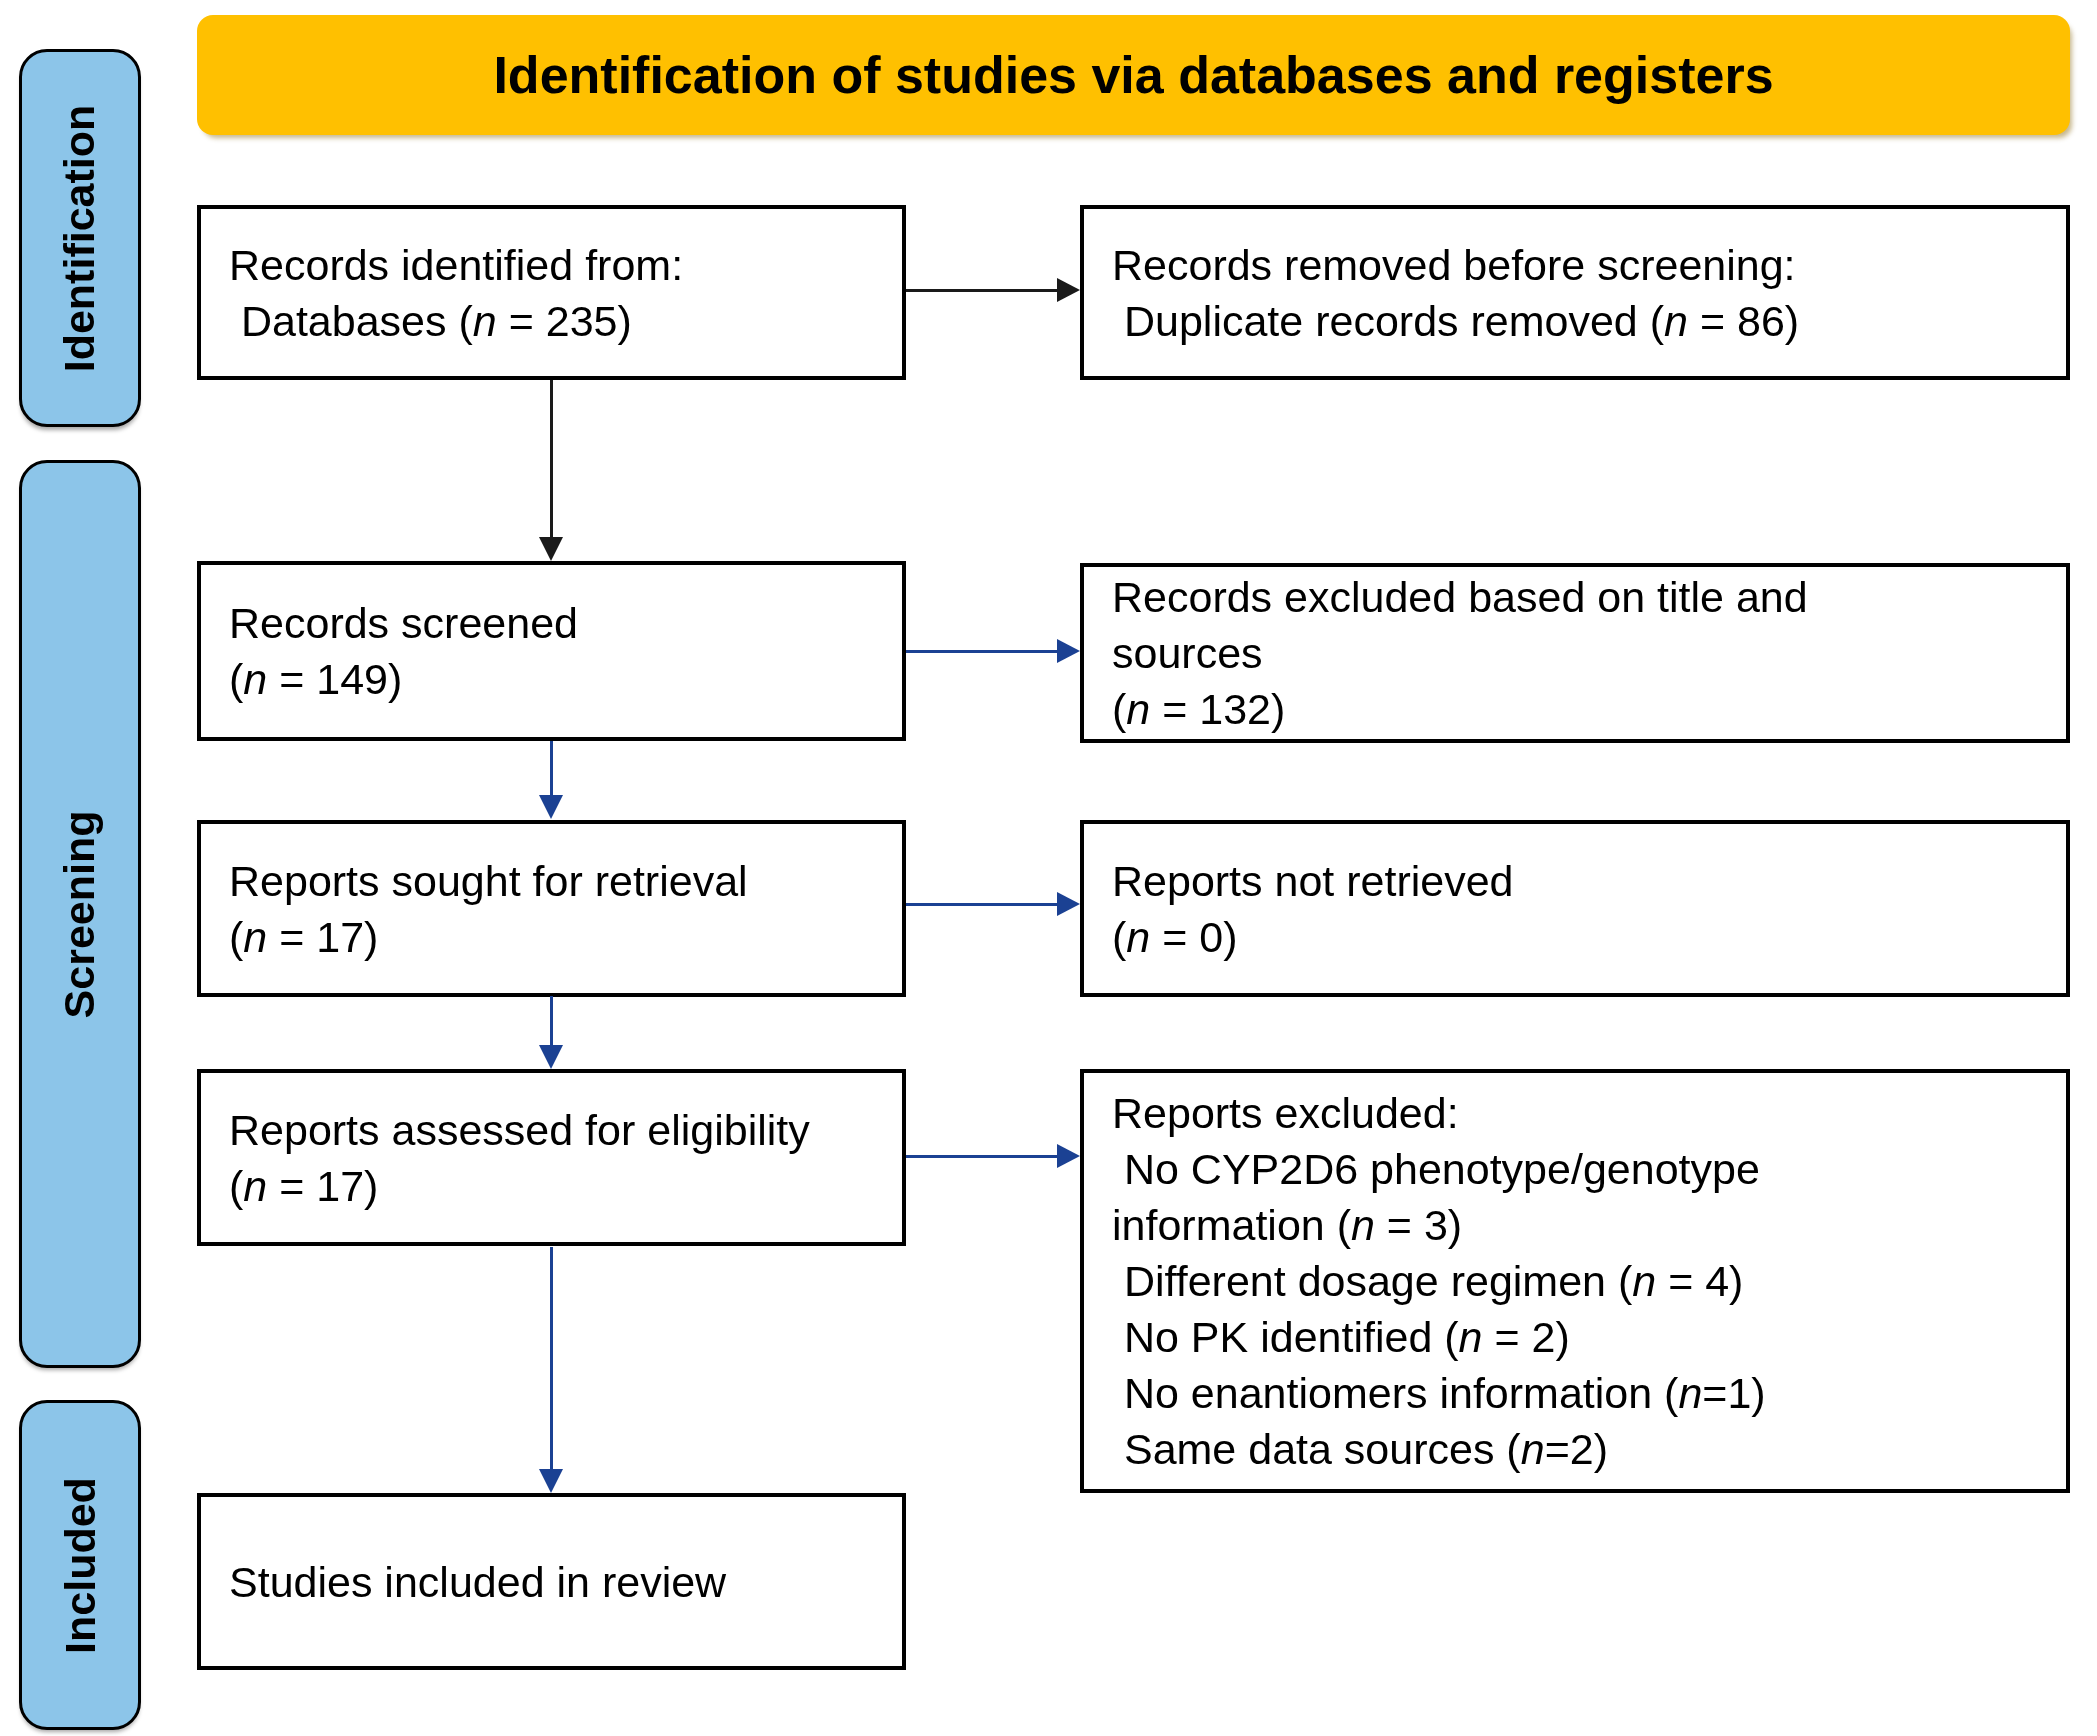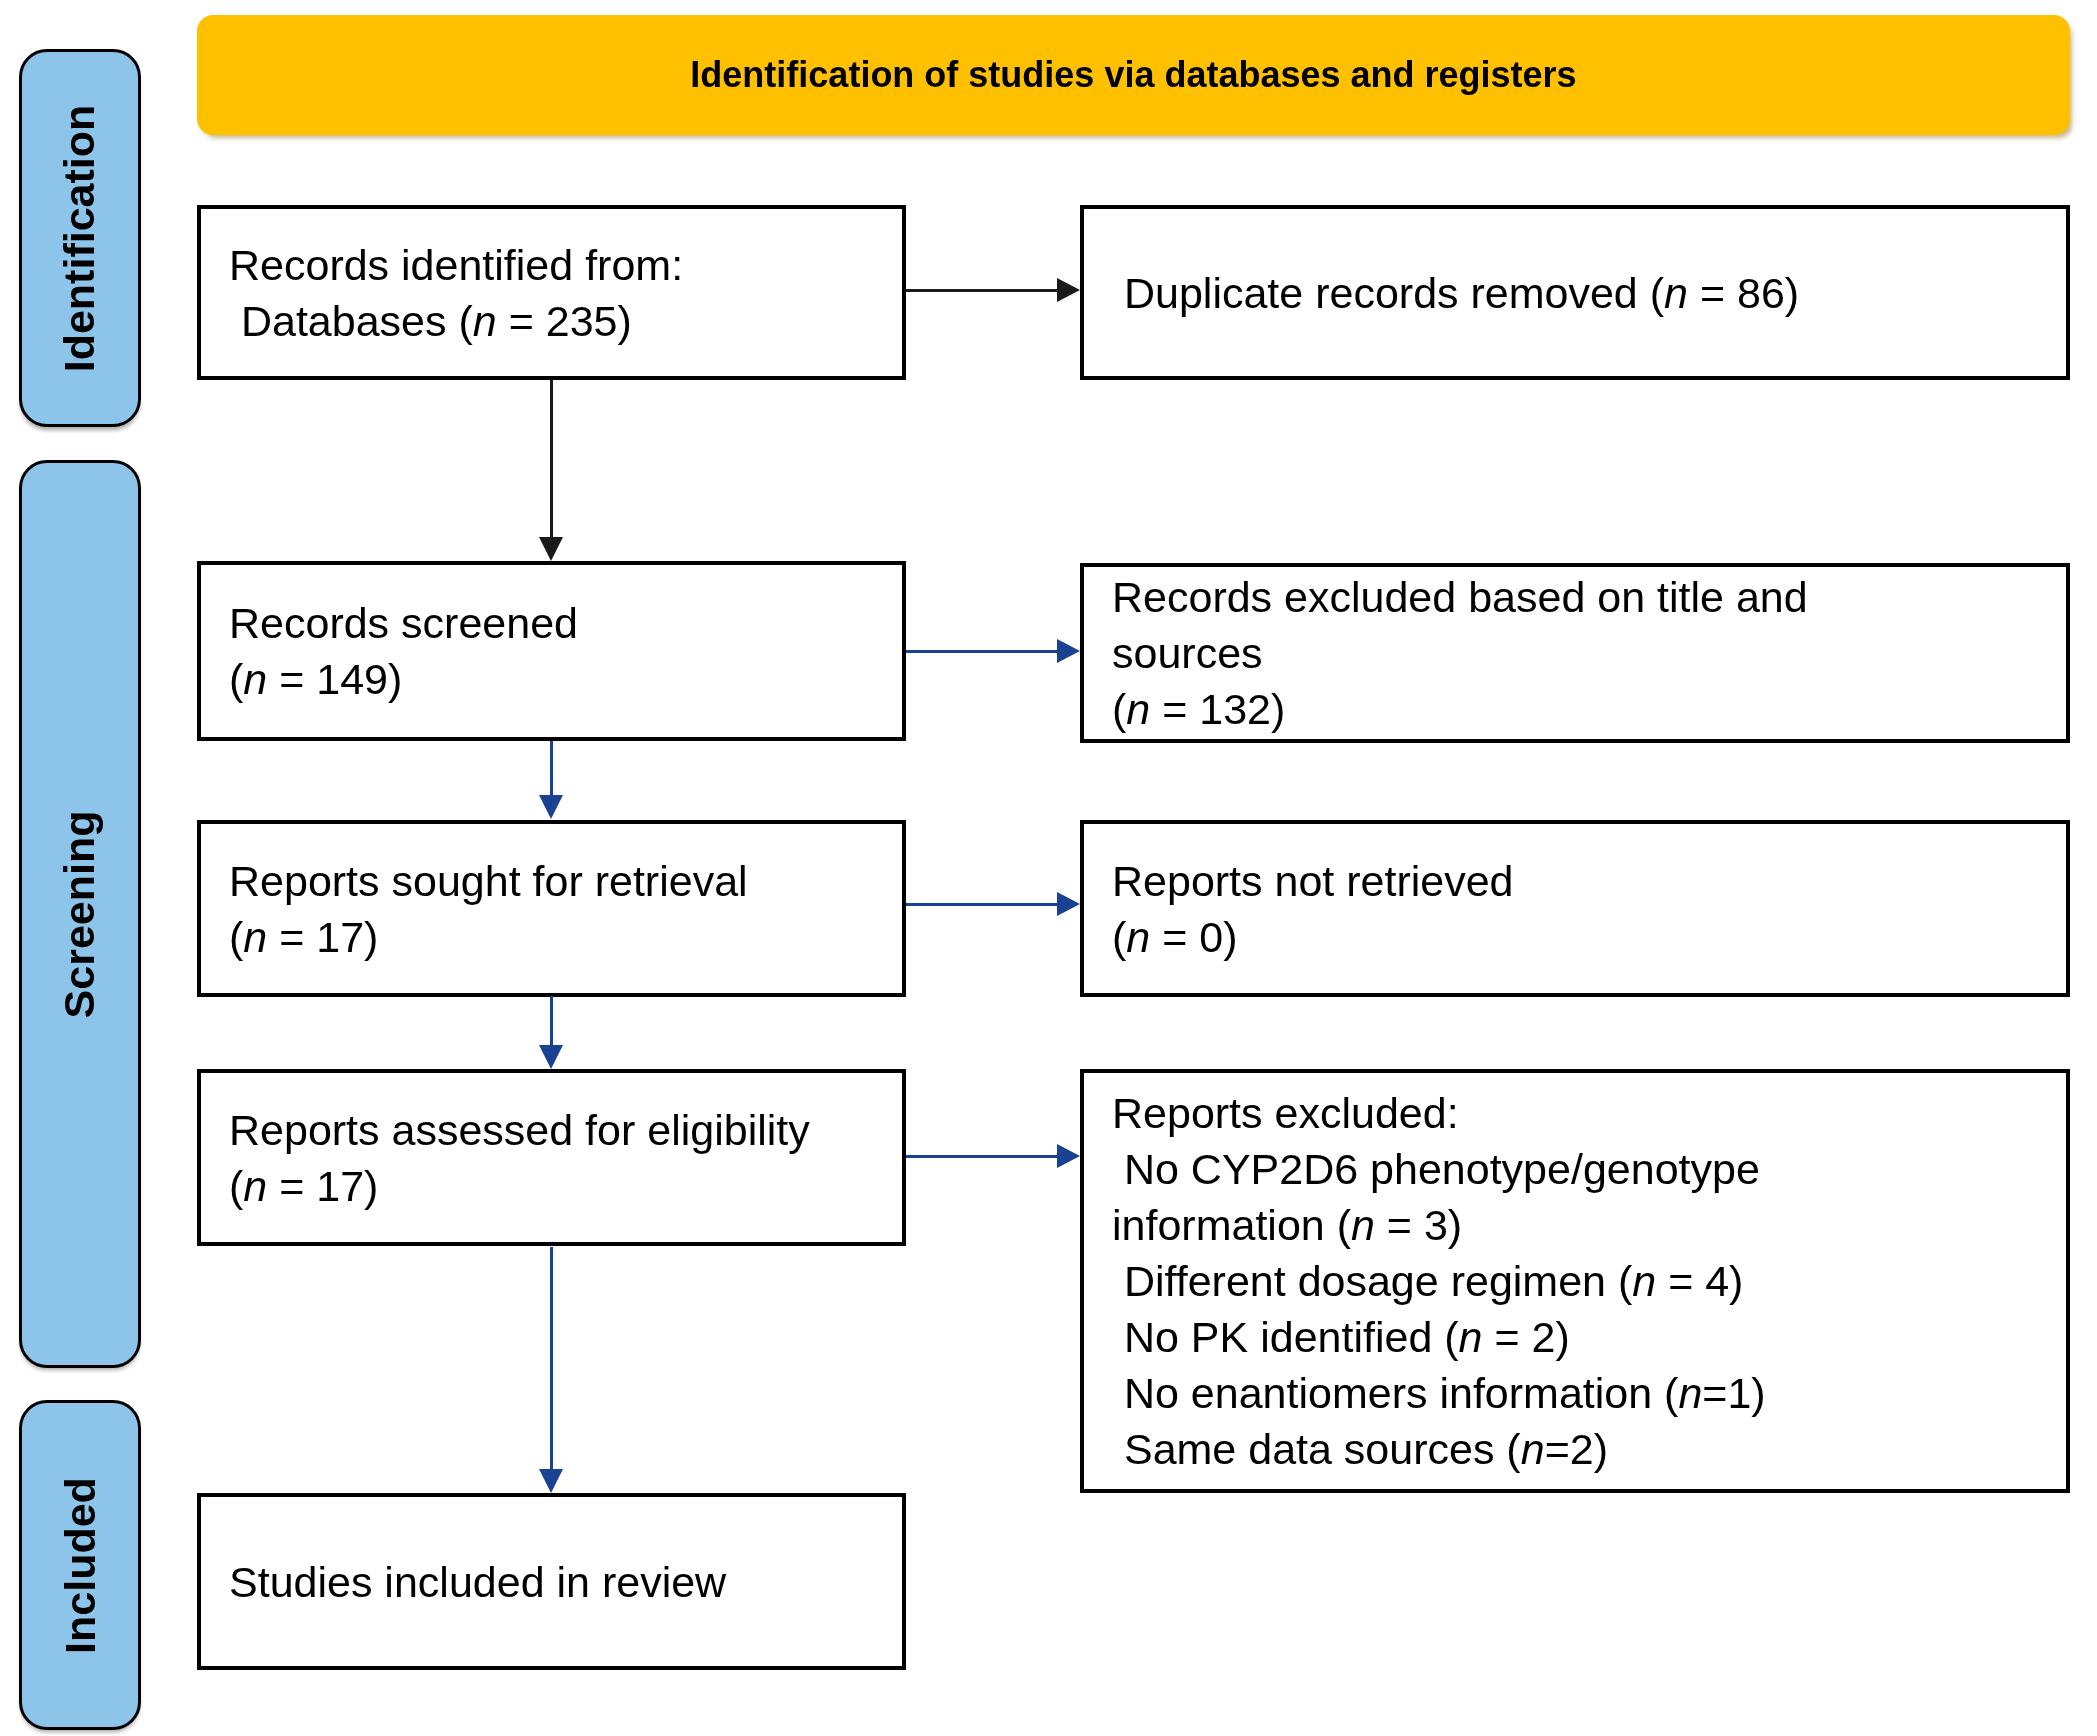--- a/index.html
+++ b/index.html
@@ -23,21 +23,21 @@
   
   .banner {
     position: absolute;
     left: 197px; top: 15.4px;
     width: 1873px; height: 120px;
     background: #FFC000;
     border-radius: 16px;
     display: flex;
     align-items: center;
     justify-content: center;
-    font-size: 36px;
+    font-size: 52px;
     font-weight: 700;
     box-shadow: 4px 5.4px 5.4px -2.7px rgba(130, 95, 0, 0.45);
   }
 
   
   .side-label {
     position: absolute;
     left: 19px;
     width: 122px;
     background: #8CC5E9;
@@ -147,20 +147,21 @@
   <div class="fbox col-left" style="top:1069px; height:177px;">
       <div class="line"><span>Reports assessed for eligibility</span></div>
       <div class="line"><span>(</span><span class="it">n</span><span> = 17)</span></div>
     </div>
 
   <div class="fbox col-left" style="top:1493px; height:177px;">
       <div class="line"><span>Studies included in review</span></div>
     </div>
 
   <div class="fbox col-right" style="top:205px; height:175px;">
+      <div class="line"><span>Records removed before screening:</span></div>
       <div class="line"><span> Duplicate records removed (</span><span class="it">n</span><span> = 86)</span></div>
     </div>
 
   <div class="fbox col-right" style="top:563px; height:180px;">
       <div class="line"><span>Records excluded based on title and</span></div>
       <div class="line"><span>sources</span></div>
       <div class="line"><span>(</span><span class="it">n</span><span> = 132)</span></div>
     </div>
 
   <div class="fbox col-right" style="top:820px; height:177px;">

